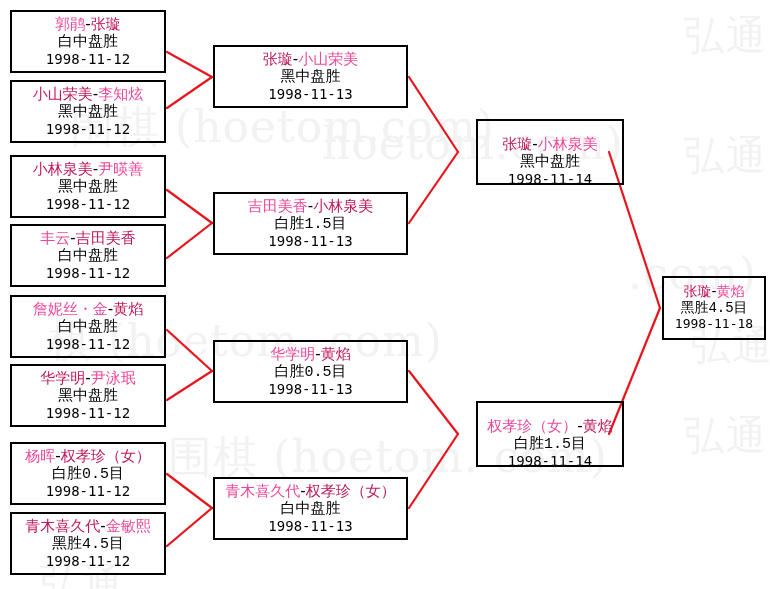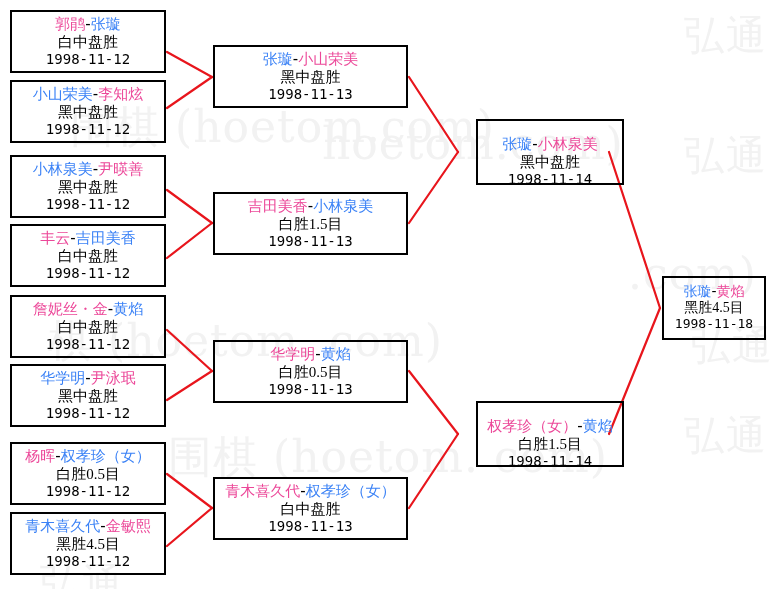--- a/index.html
+++ b/index.html
@@ -27,23 +27,23 @@
     position:absolute;
     box-sizing:border-box;
     border:2px solid #000000;
     background:transparent;
     text-align:center;
     color:#000000;
     line-height:1.18;
   }
   .match .ln{display:block;white-space:nowrap;}
   .match .players{font-size:15px;font-family:"DejaVu Sans","Liberation Sans",sans-serif;}
-  .match .result{font-size:15px;font-family:Liberation Serif, serif;}
+  .match .result{font-size:15px;font-family:Liberation Mono, monospace;}
   .match .date{font-size:14px;font-family:"DejaVu Sans Mono","Liberation Mono",monospace;letter-spacing:0px;}
-  .win{color:#3b82f6;}
+  .win{color:#be185d;}
   .lose{color:#ec4899;}
   .sep{color:#000000;}
 
   
   .r1{left:10px;width:156px;height:63px;padding-top:4px;}
   .r1.b1{top:10px;}
   .r1.b2{top:80px;}
   .r1.b3{top:155px;}
   .r1.b4{top:224px;}
   .r1.b5{top:295px;}

